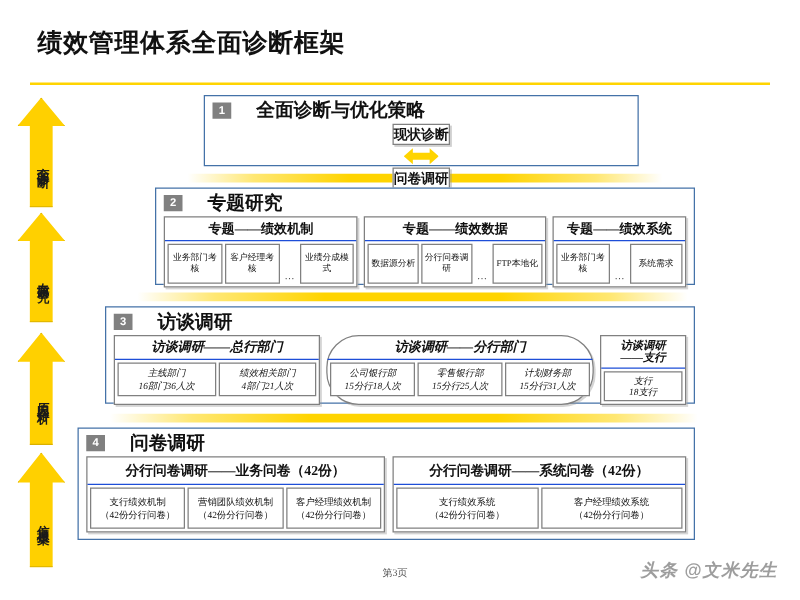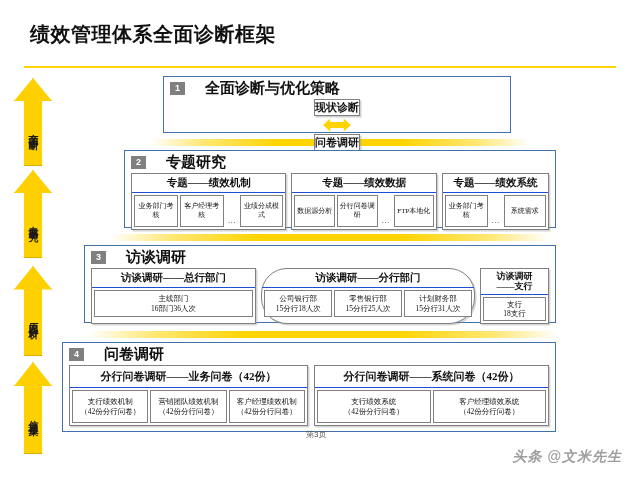--- a/index.html
+++ b/index.html
@@ -180,43 +180,43 @@
     font-size: 8px; color: #333; padding-bottom: 2px; width: 12px; flex: 0 0 auto;
   }
   #sec2 .groups { display: flex; gap: 5px; }
   #sec2 .g1 { width: 157px; }
   #sec2 .g2 { width: 147px; }
   #sec2 .g3 { width: 108px; }
   #sec2 .leaf { flex: 1 1 0; height: 32px; }
 
   
   #sec3 { left: 84px; top: 245px; width: 472px; height: 78px; }
-  #sec3 .groups { display: flex; gap: 5px; }
+  #sec3 .groups { display: flex; gap: 5px; font-style: italic; }
   #sec3 .g1 { width: 170px; }
   #sec3 .g2 { width: 220px; border-radius: 26px; }
   #sec3 .g3 { width: 71px; }
   #sec3 .leaf { flex: 1 1 0; height: 27px; font-size: 7.5px; }
   #sec3 .g3 .grp-title { line-height: 1.05; flex-direction: column; font-size: 9px; height: 26px; }
   #sec3 .g3 .leaf { height: 24px; }
 
   
   #sec4 { left: 62px; top: 342px; width: 494px; height: 90px; }
   #sec4 .groups { display: flex; gap: 6px; }
   #sec4 .g1 { width: 240px; }
   #sec4 .g2 { width: 236px; }
   #sec4 .grp-title { height: 22px; font-size: 11px; }
   #sec4 .leaf { flex: 1 1 0; height: 33px; font-size: 7.5px; }
 
   
   .page-num {
     position: absolute;
-    left: 306px; top: 429px;
+    left: 306px; top: 453px;
     font-size: 8px;
     color: #555555;
-    font-family: Liberation Sans, sans-serif;
+    font-family: Liberation Serif, serif;
   }
   .watermark {
     position: absolute;
     right: 18px; top: 448px;
     font-size: 14px;
     font-weight: bold;
     color: #8d8d8d;
     font-family: "Liberation Sans", sans-serif;
     letter-spacing: 1px;
     font-style: italic;
@@ -320,20 +320,21 @@
     <div class="sec-head">
       <div class="sec-num">3</div>
       <div class="sec-title">访谈调研</div>
     </div>
     <div class="groups">
 
       <div class="grp g1">
         <div class="grp-title">访谈调研——总行部门</div>
         <div class="grp-body">
           <div class="leaf">主线部门<br>16部门36人次</div>
+          <div class="leaf">绩效相关部门<br>4部门21人次</div>
         </div>
       </div>
 
       <div class="grp g2">
         <div class="grp-title">访谈调研——分行部门</div>
         <div class="grp-body">
           <div class="leaf">公司银行部<br>15分行18人次</div>
           <div class="leaf">零售银行部<br>15分行25人次</div>
           <div class="leaf">计划财务部<br>15分行31人次</div>
         </div>

